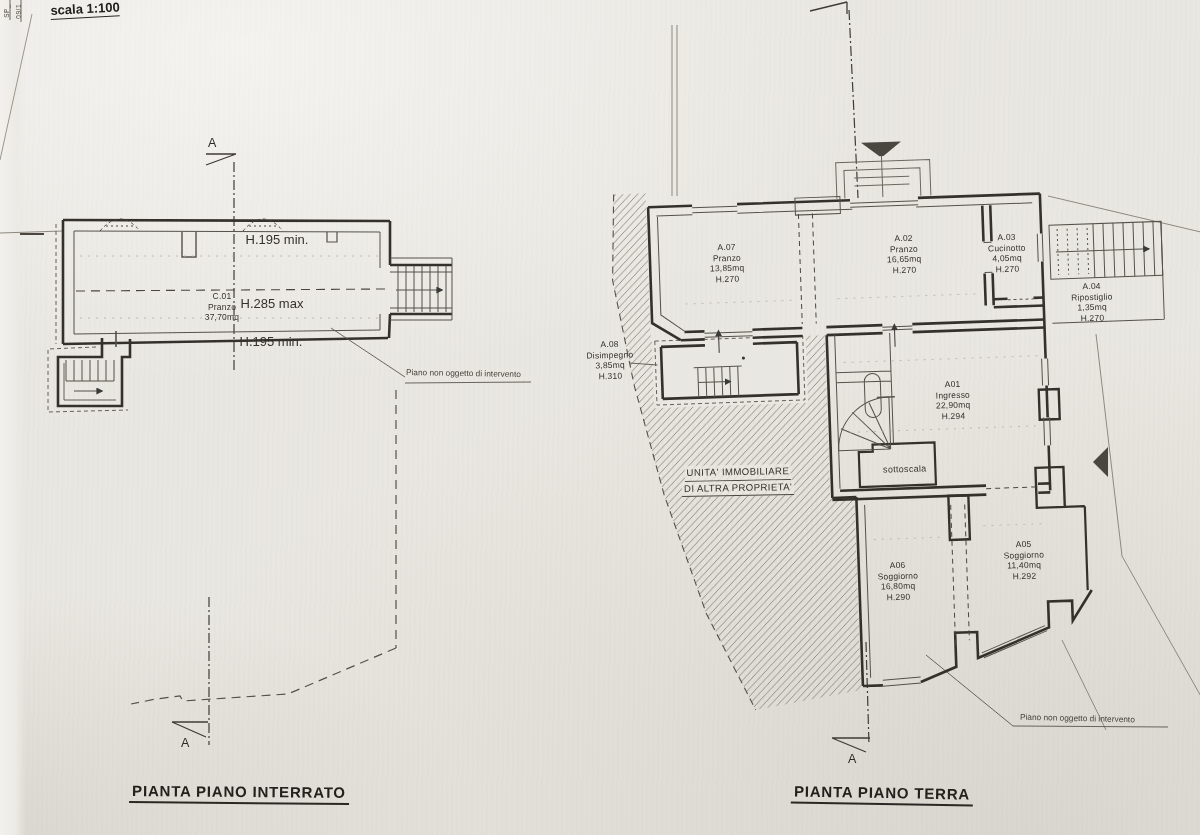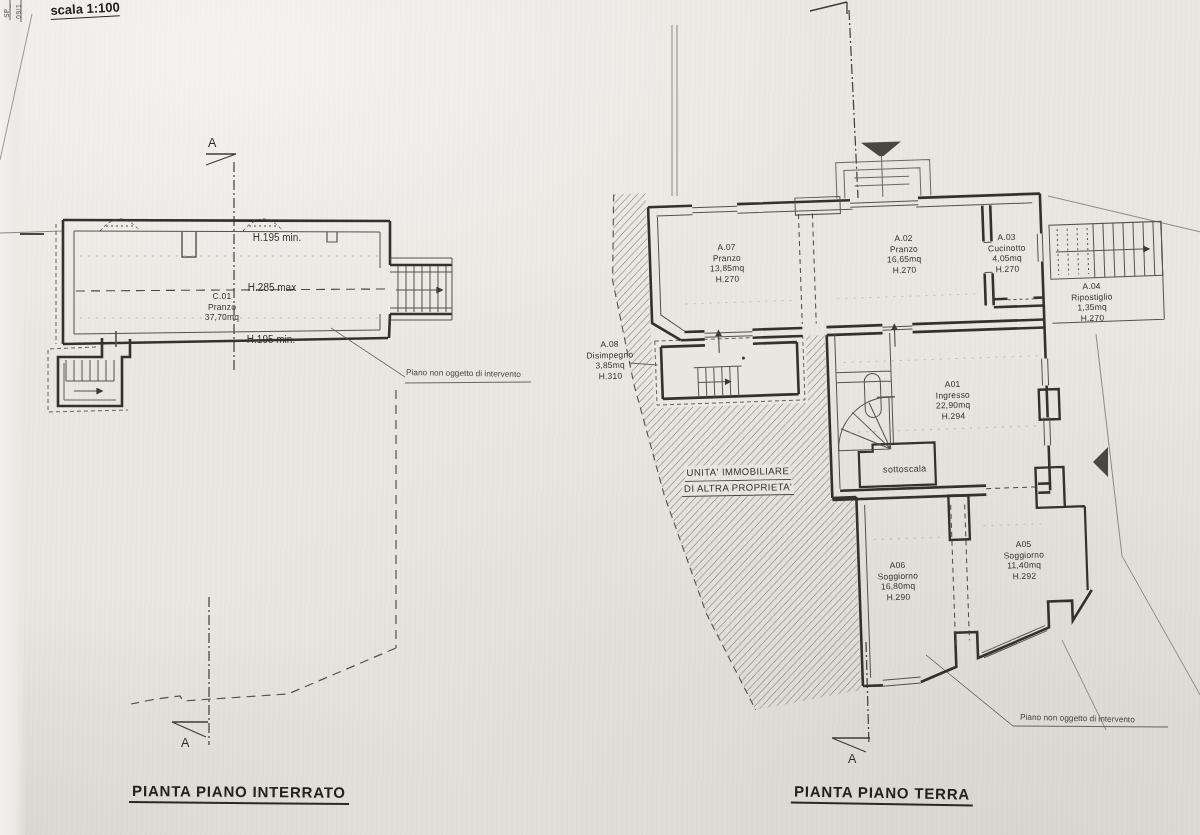--- a/index.html
+++ b/index.html
@@ -15,21 +15,21 @@
   }
   
   #edge-strip{position:absolute;left:0;top:0;width:26px;height:835px;
     background:linear-gradient(90deg,#f2f1ed 0%,#eceae5 60%,rgba(236,234,229,0) 100%);}
   .vtext{position:absolute;writing-mode:vertical-rl;transform:rotate(180deg);
     font-size:6.5px;color:#4a463f;letter-spacing:.5px;}
   svg{position:absolute;left:0;top:0;}
   .lbl{position:absolute;white-space:nowrap;color:#35322d;}
   .rl{transform:translateX(-50%);text-align:center;font-size:8.5px;line-height:10.6px;letter-spacing:.2px;}
   .rl.rot{transform:translateX(-50%) rotate(-1.5deg);}
-  .hlbl{transform:translateX(-50%);font-size:10px;}
+  .hlbl{transform:translateX(-50%);font-size:13px;}
   .note{font-size:8.3px;color:#45423b;}
   .amark{font-size:12.5px;color:#2c2a26;}
   .ptitle{transform:translateX(-50%);font-weight:bold;font-size:15px;color:#23211d;
     letter-spacing:.8px;border-bottom:2px solid #2a2824;padding:0 3px 2px 3px;}
   .scala{font-weight:bold;font-size:13px;color:#23211d;border-bottom:1.6px solid #2a2824;
     transform:rotate(-3deg);transform-origin:left top;padding-bottom:1px;}
   .unita{transform:translateX(-50%) rotate(-1deg);text-align:center;font-size:9.6px;
     line-height:13.5px;letter-spacing:.4px;color:#33302a;}
   .unita span{display:inline-block;border-bottom:1.1px solid #4a473f;
     background:rgba(234,232,226,.78);padding:0 2px 1px 2px;}
@@ -251,21 +251,21 @@
       <path d="M632,355 L660,358" stroke="#5a564e" stroke-width=".9" fill="none"></path>
     </g>
   </svg>
 
   <div class="lbl scala" style="left:50px;top:3px;">scala 1:100</div>
 
   <div class="lbl amark" style="left:208px;top:136px;">A</div>
   <div class="lbl amark" style="left:181px;top:736px;">A</div>
 
   <div class="lbl hlbl" style="left:277px;top:232px;">H.195 min.</div>
-  <div class="lbl hlbl" style="left:272px;top:282px;">H.285 max</div>
+  <div class="lbl hlbl" style="left:272px;top:296px;">H.285 max</div>
   <div class="lbl hlbl" style="left:271px;top:334px;">H.195 min.</div>
 
   <div class="lbl rl" style="left:222px;top:291px;">
     <div>C.01</div>
     <div>Pranzo</div>
     <div>37,70mq</div>
   </div>
 
   <div class="lbl note" style="left:406px;top:368px;transform:rotate(1deg);">Piano non oggetto di intervento</div>
 

